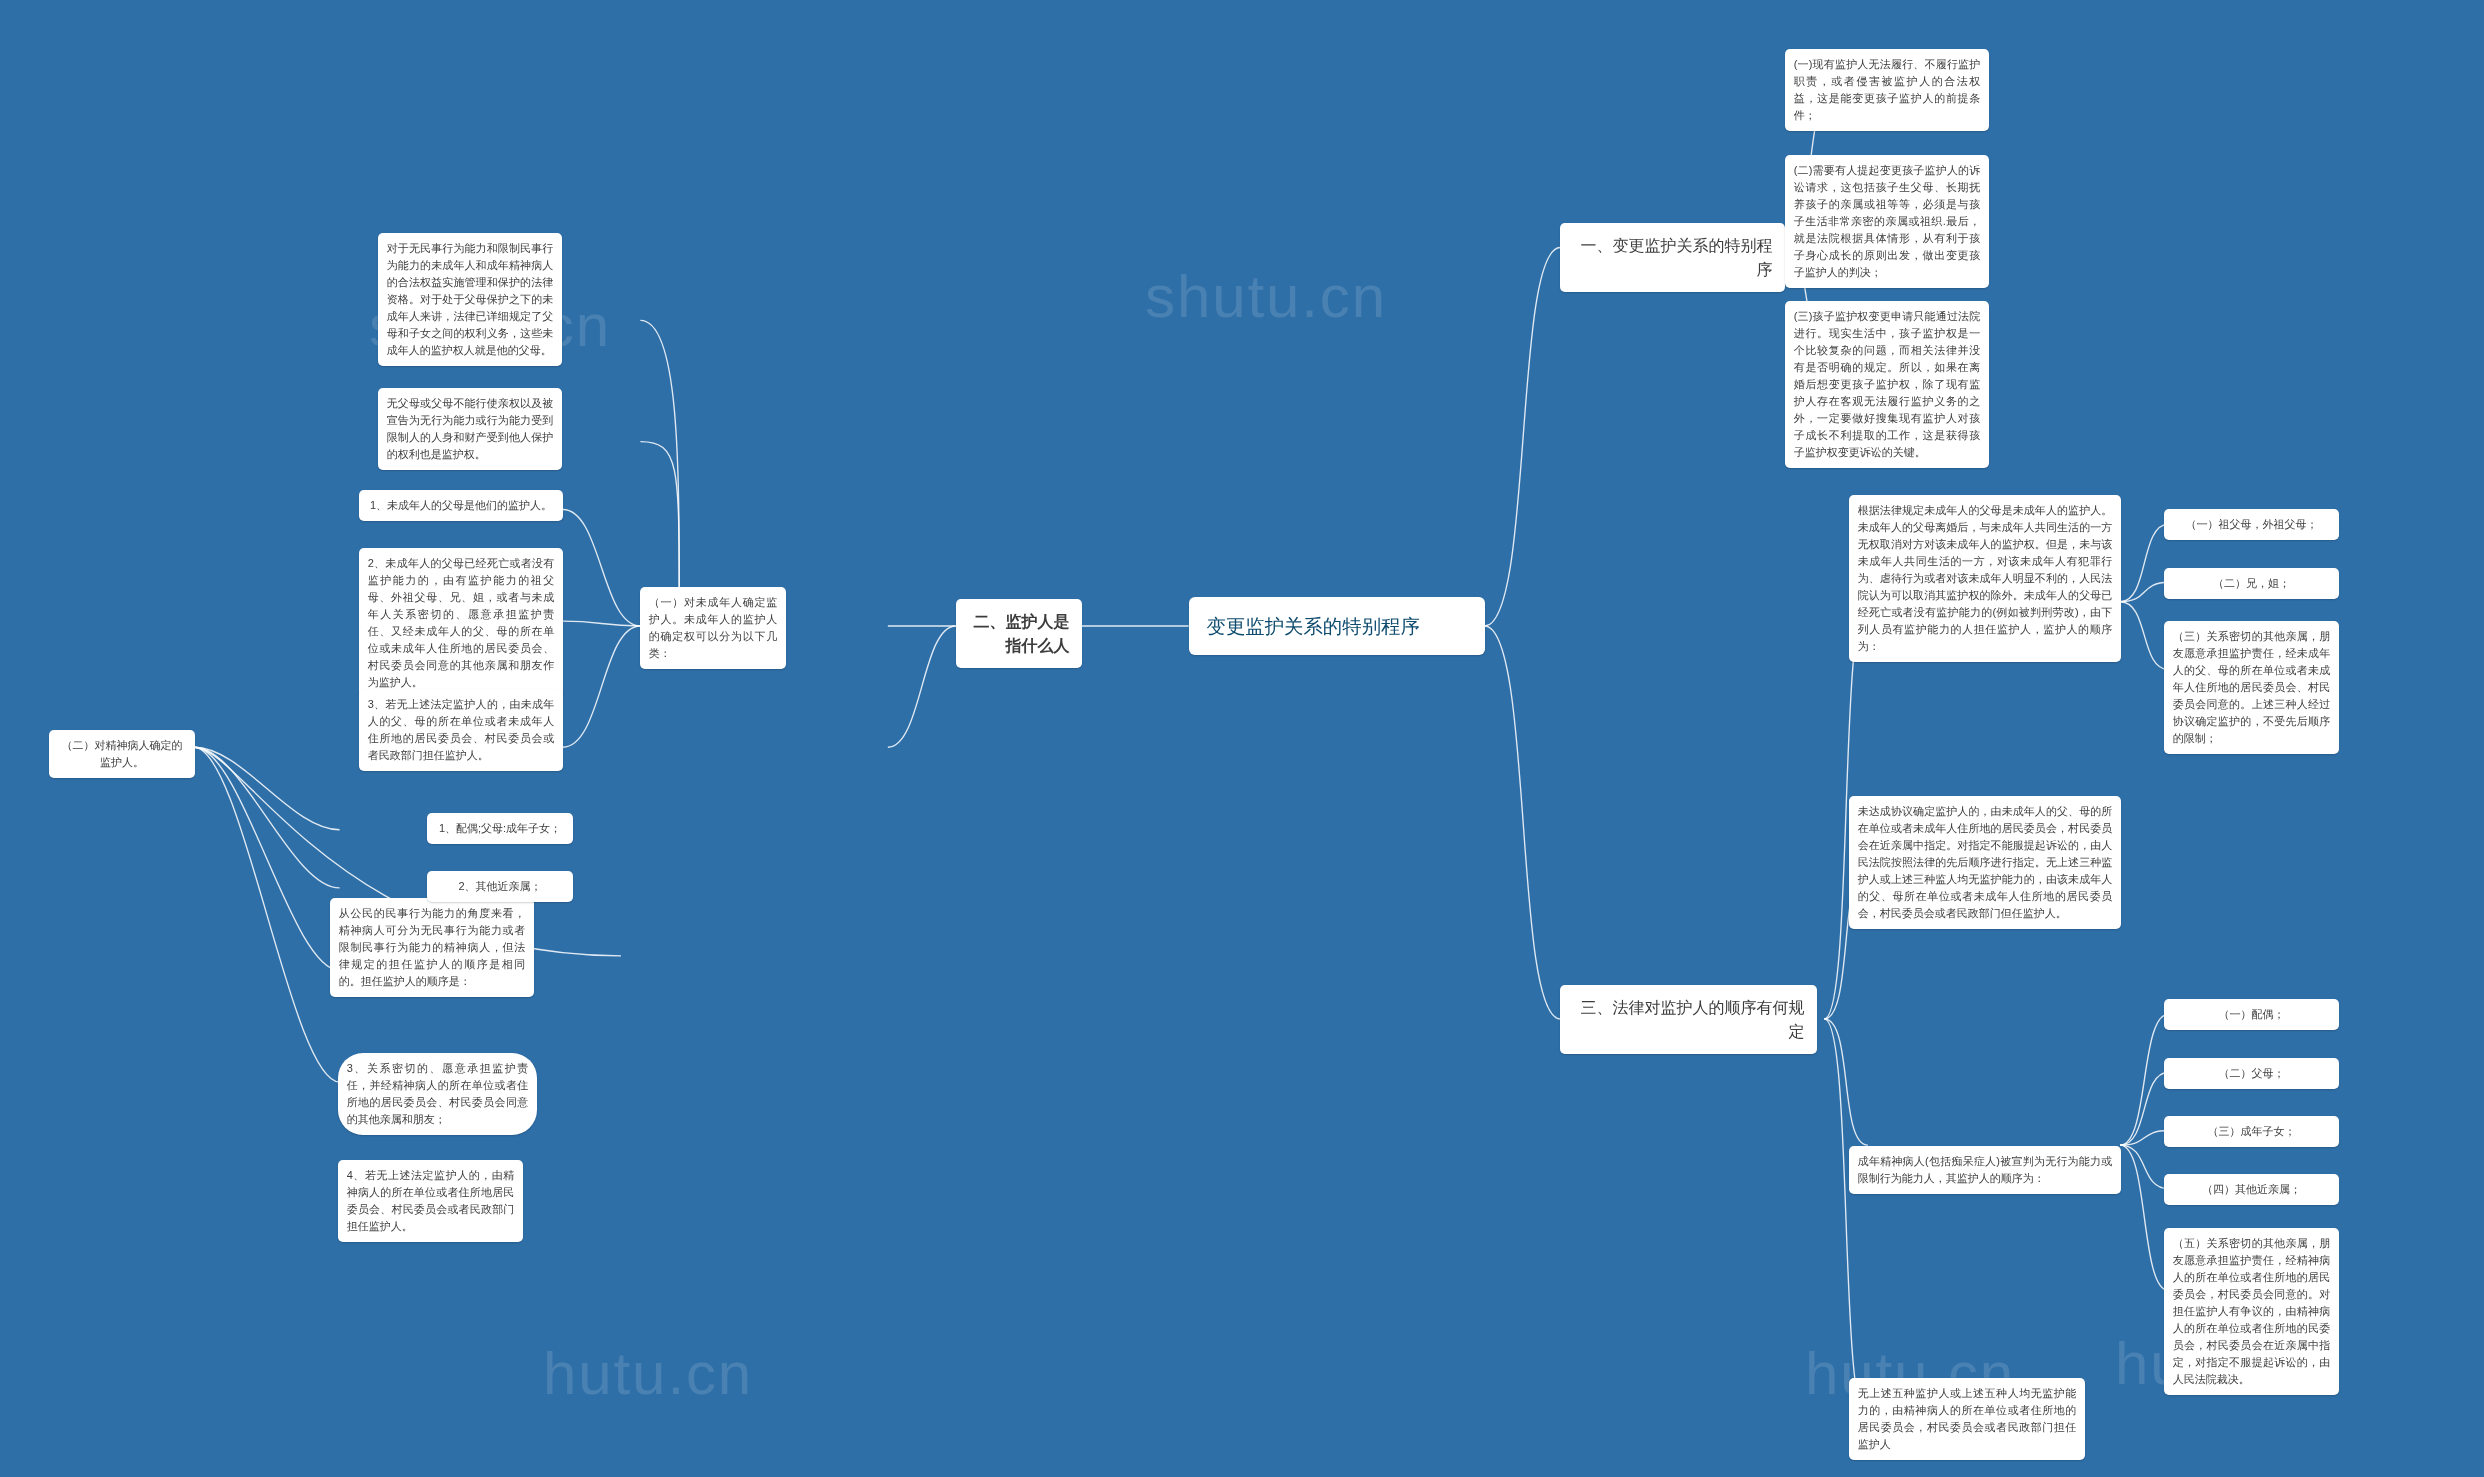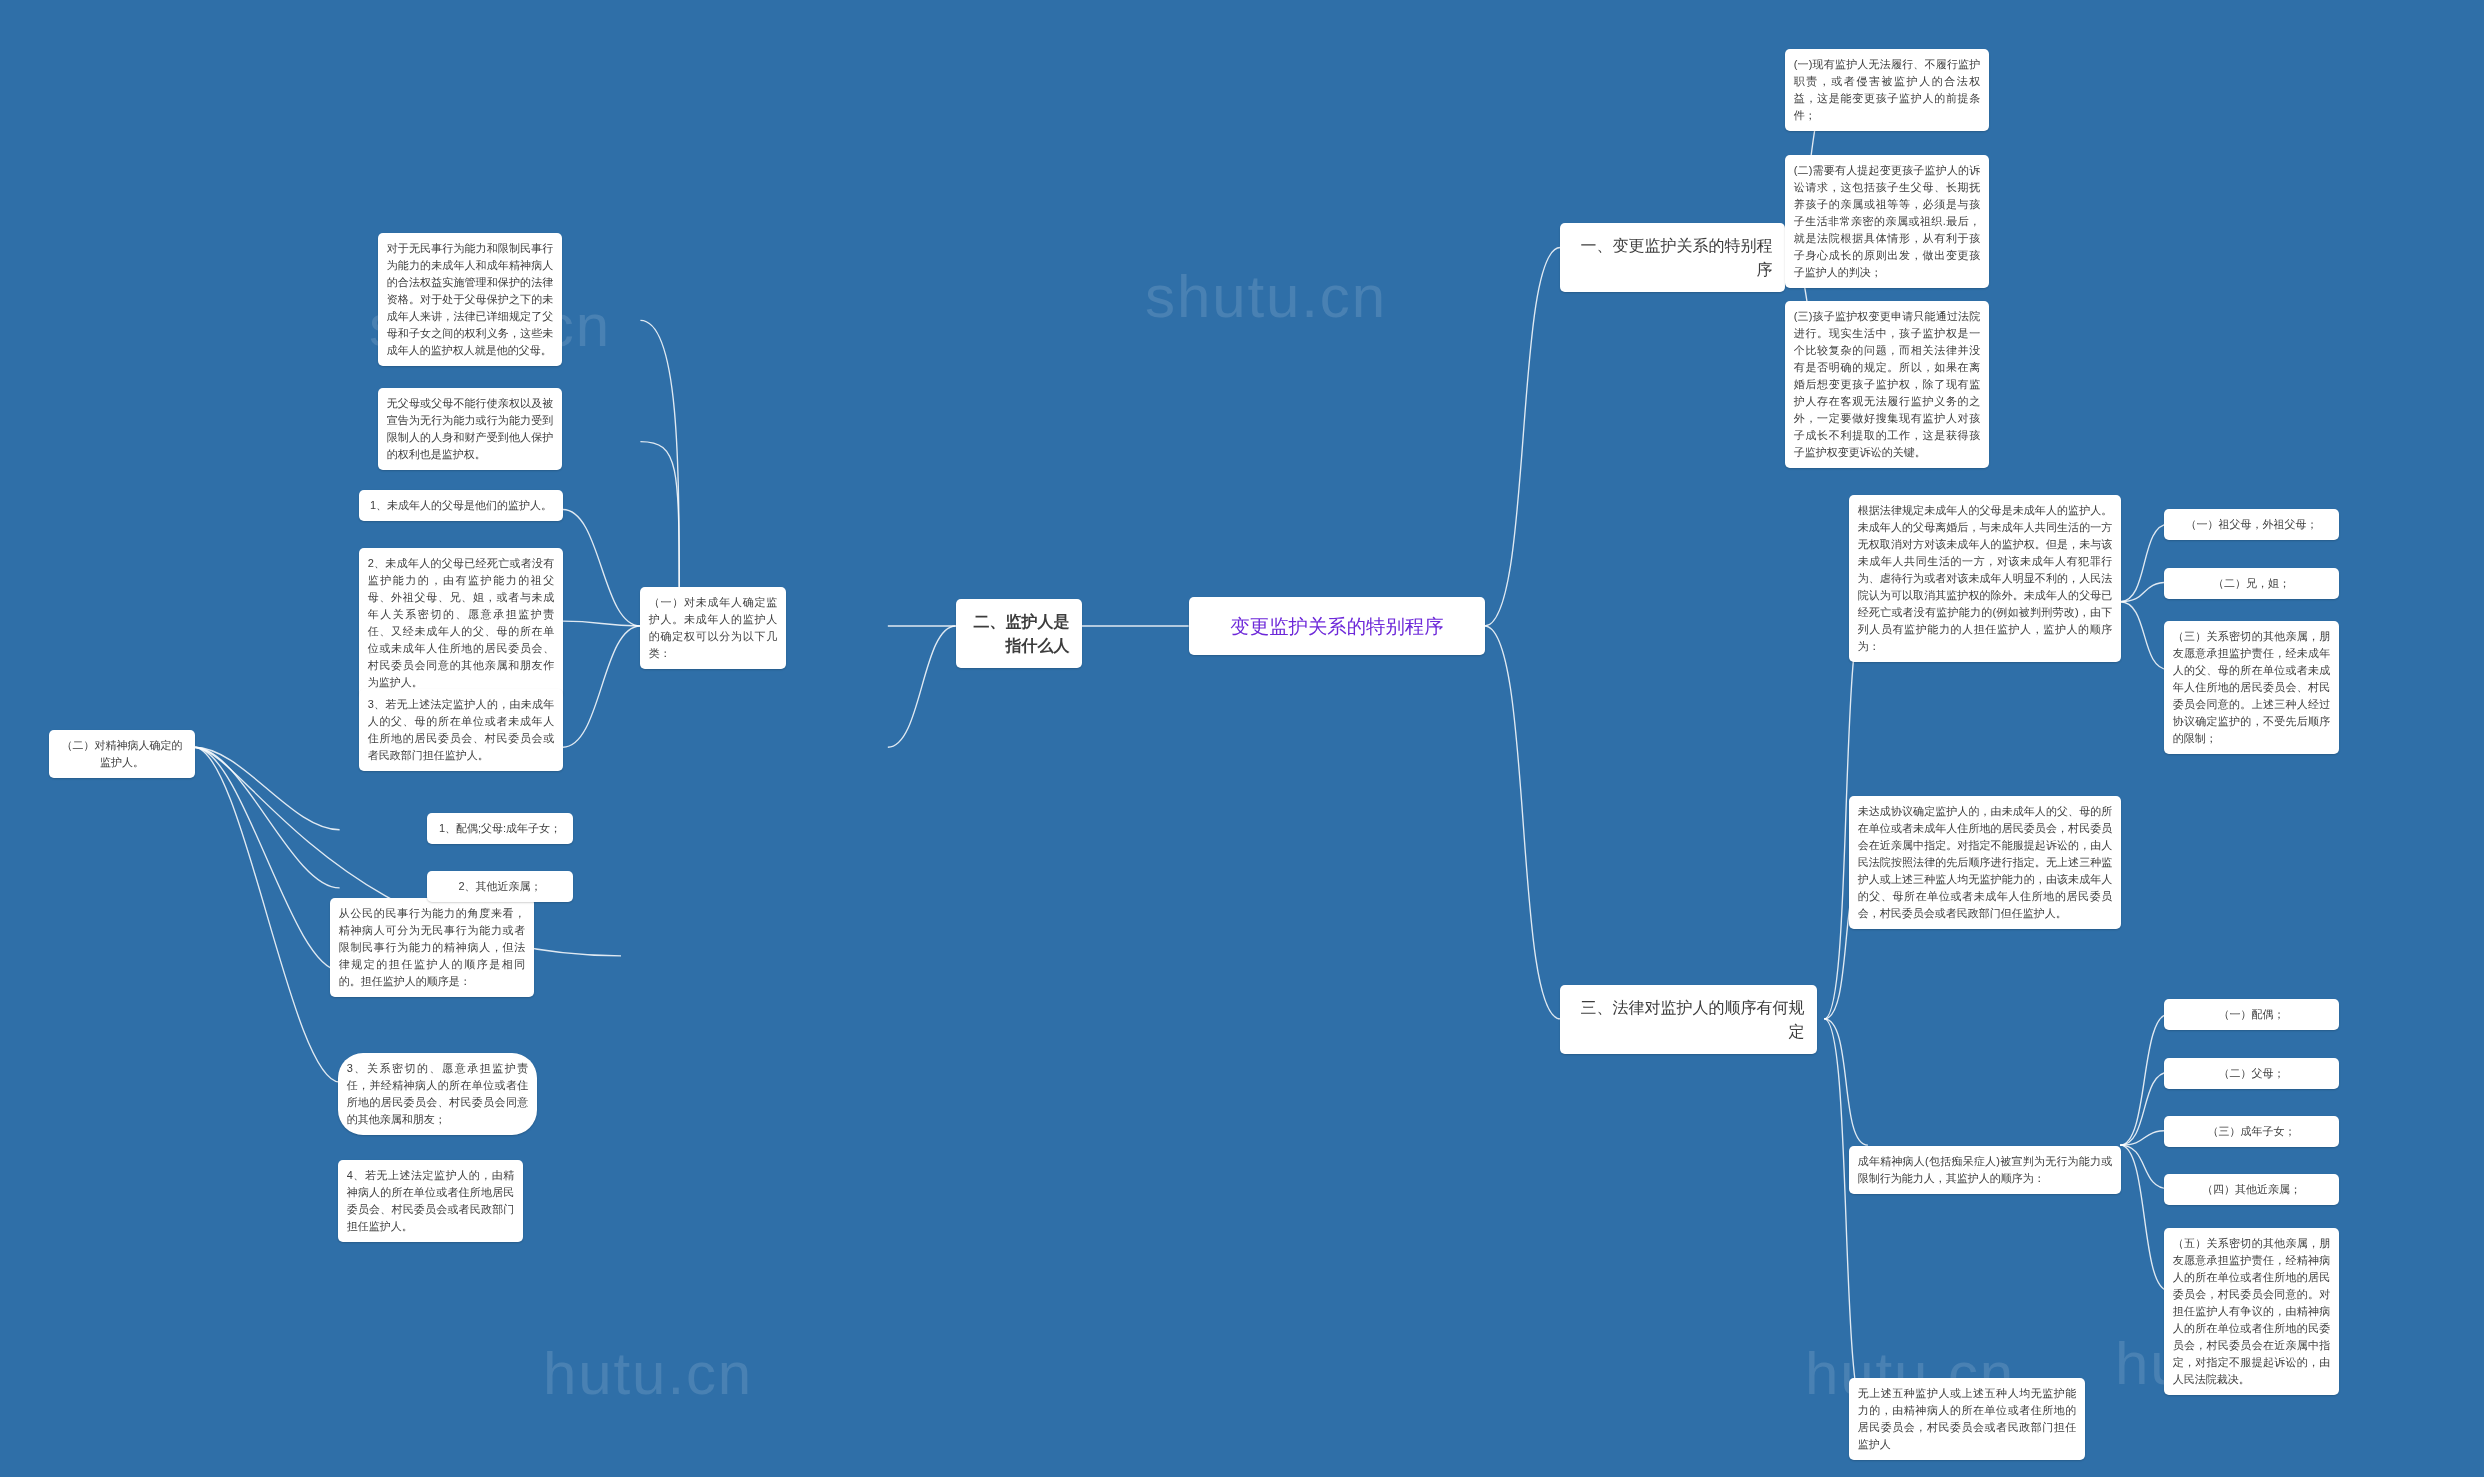--- a/index.html
+++ b/index.html
@@ -44,24 +44,25 @@
     font-size: 11px;
     line-height: 1.55;
     color: #3c3c3c;
     box-shadow: 0 1px 1.9px rgba(0,0,0,0.18);
     text-align: justify;
     word-break: break-all;
   }
   .node.center-main {
     font-size: 19.4px;
     font-weight: normal;
-    color: #6d28d9;
+    color: #0c4a6e;
     padding: 15.5px 17.5px;
-    text-align: center;
+    text-align: left;
     line-height: 1.4;
+    border-radius: 6px;
   }
   .node.lvl1 {
     font-size: 16px;
     padding: 10.7px 12.6px;
     text-align: right;
     line-height: 1.5;
   }
   .node.small {
     font-size: 11px;
     text-align: center;

